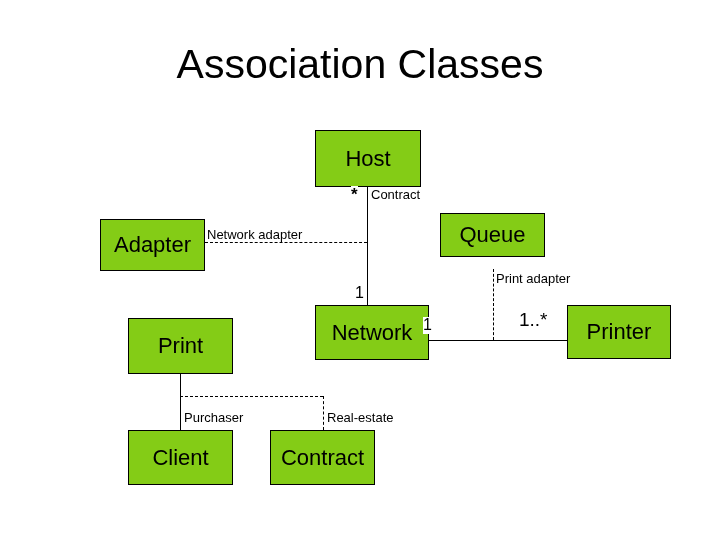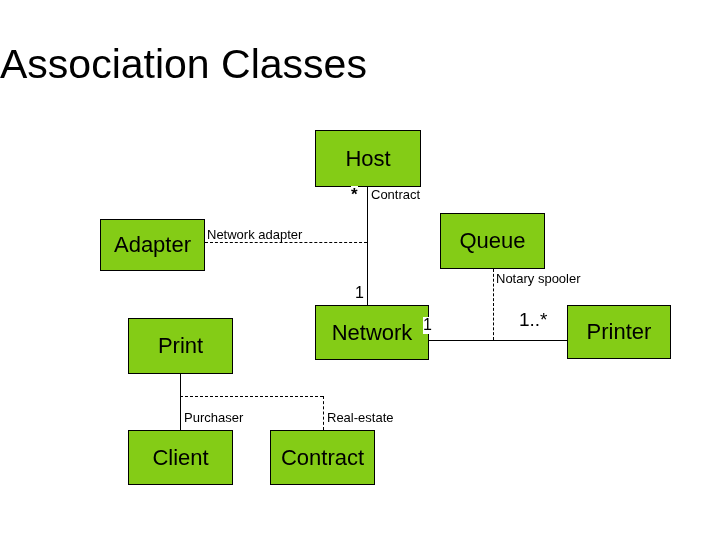--- a/index.html
+++ b/index.html
@@ -16,21 +16,21 @@
     width: 720px;
     height: 540px;
     background: #ffffff;
     overflow: hidden;
   }
   #title {
     position: absolute;
     left: 0;
     top: 42px;
     width: 720px;
-    text-align: left;
+    text-align: center;
     font-size: 41px;
     font-weight: normal;
     line-height: 1.1;
     letter-spacing: 0px;
     color: #000000;
   }
   .uml-box {
     position: absolute;
     box-sizing: border-box;
     border: 1px solid #000000;
@@ -111,21 +111,21 @@
   <div class="dash-v" style="left:323px; top:396px; height:34px;"></div>
 
   <div class="uml-box" style="left:315px; top:130px; width:106px; height:57px;">
     <span>Host</span>
   </div>
 
   <div class="uml-box" style="left:100px; top:219px; width:105px; height:52px;">
     <span>Adapter</span>
   </div>
 
-  <div class="uml-box" style="left:440px; top:213px; width:105px; height:56px;">
+  <div class="uml-box" style="left:440px; top:213px; width:105px; height:44px;">
     <span>Queue</span>
   </div>
 
   <div class="uml-box" style="left:128px; top:318px; width:105px; height:56px;">
     <span>Print</span>
   </div>
 
   <div class="uml-box" style="left:315px; top:305px; width:114px; height:55px;">
     <span>Network</span>
   </div>
@@ -139,21 +139,21 @@
   </div>
 
   <div class="uml-box" style="left:128px; top:430px; width:105px; height:55px;">
     <span>Client</span>
   </div>
 
   <div class="lbl" style="left:371px; top:188px;">Contract</div>
 
   <div class="lbl" style="left:207px; top:228px;">Network adapter</div>
 
-  <div class="lbl" style="left:496px; top:272px;">Notary spooler</div>
+  <div class="lbl" style="left:496px; top:272px;">Print adapter</div>
 
   <div class="lbl" style="left:184px; top:411px;">Purchaser</div>
 
   <div class="lbl" style="left:327px; top:411px;">Real-estate</div>
 
   <div class="mult mult-star" style="left:351px; top:186px;">*</div>
 
   <div class="mult" style="left:355px; top:285px;">1</div>
 
   <div class="mult" style="left:423px; top:317px;">1</div>

